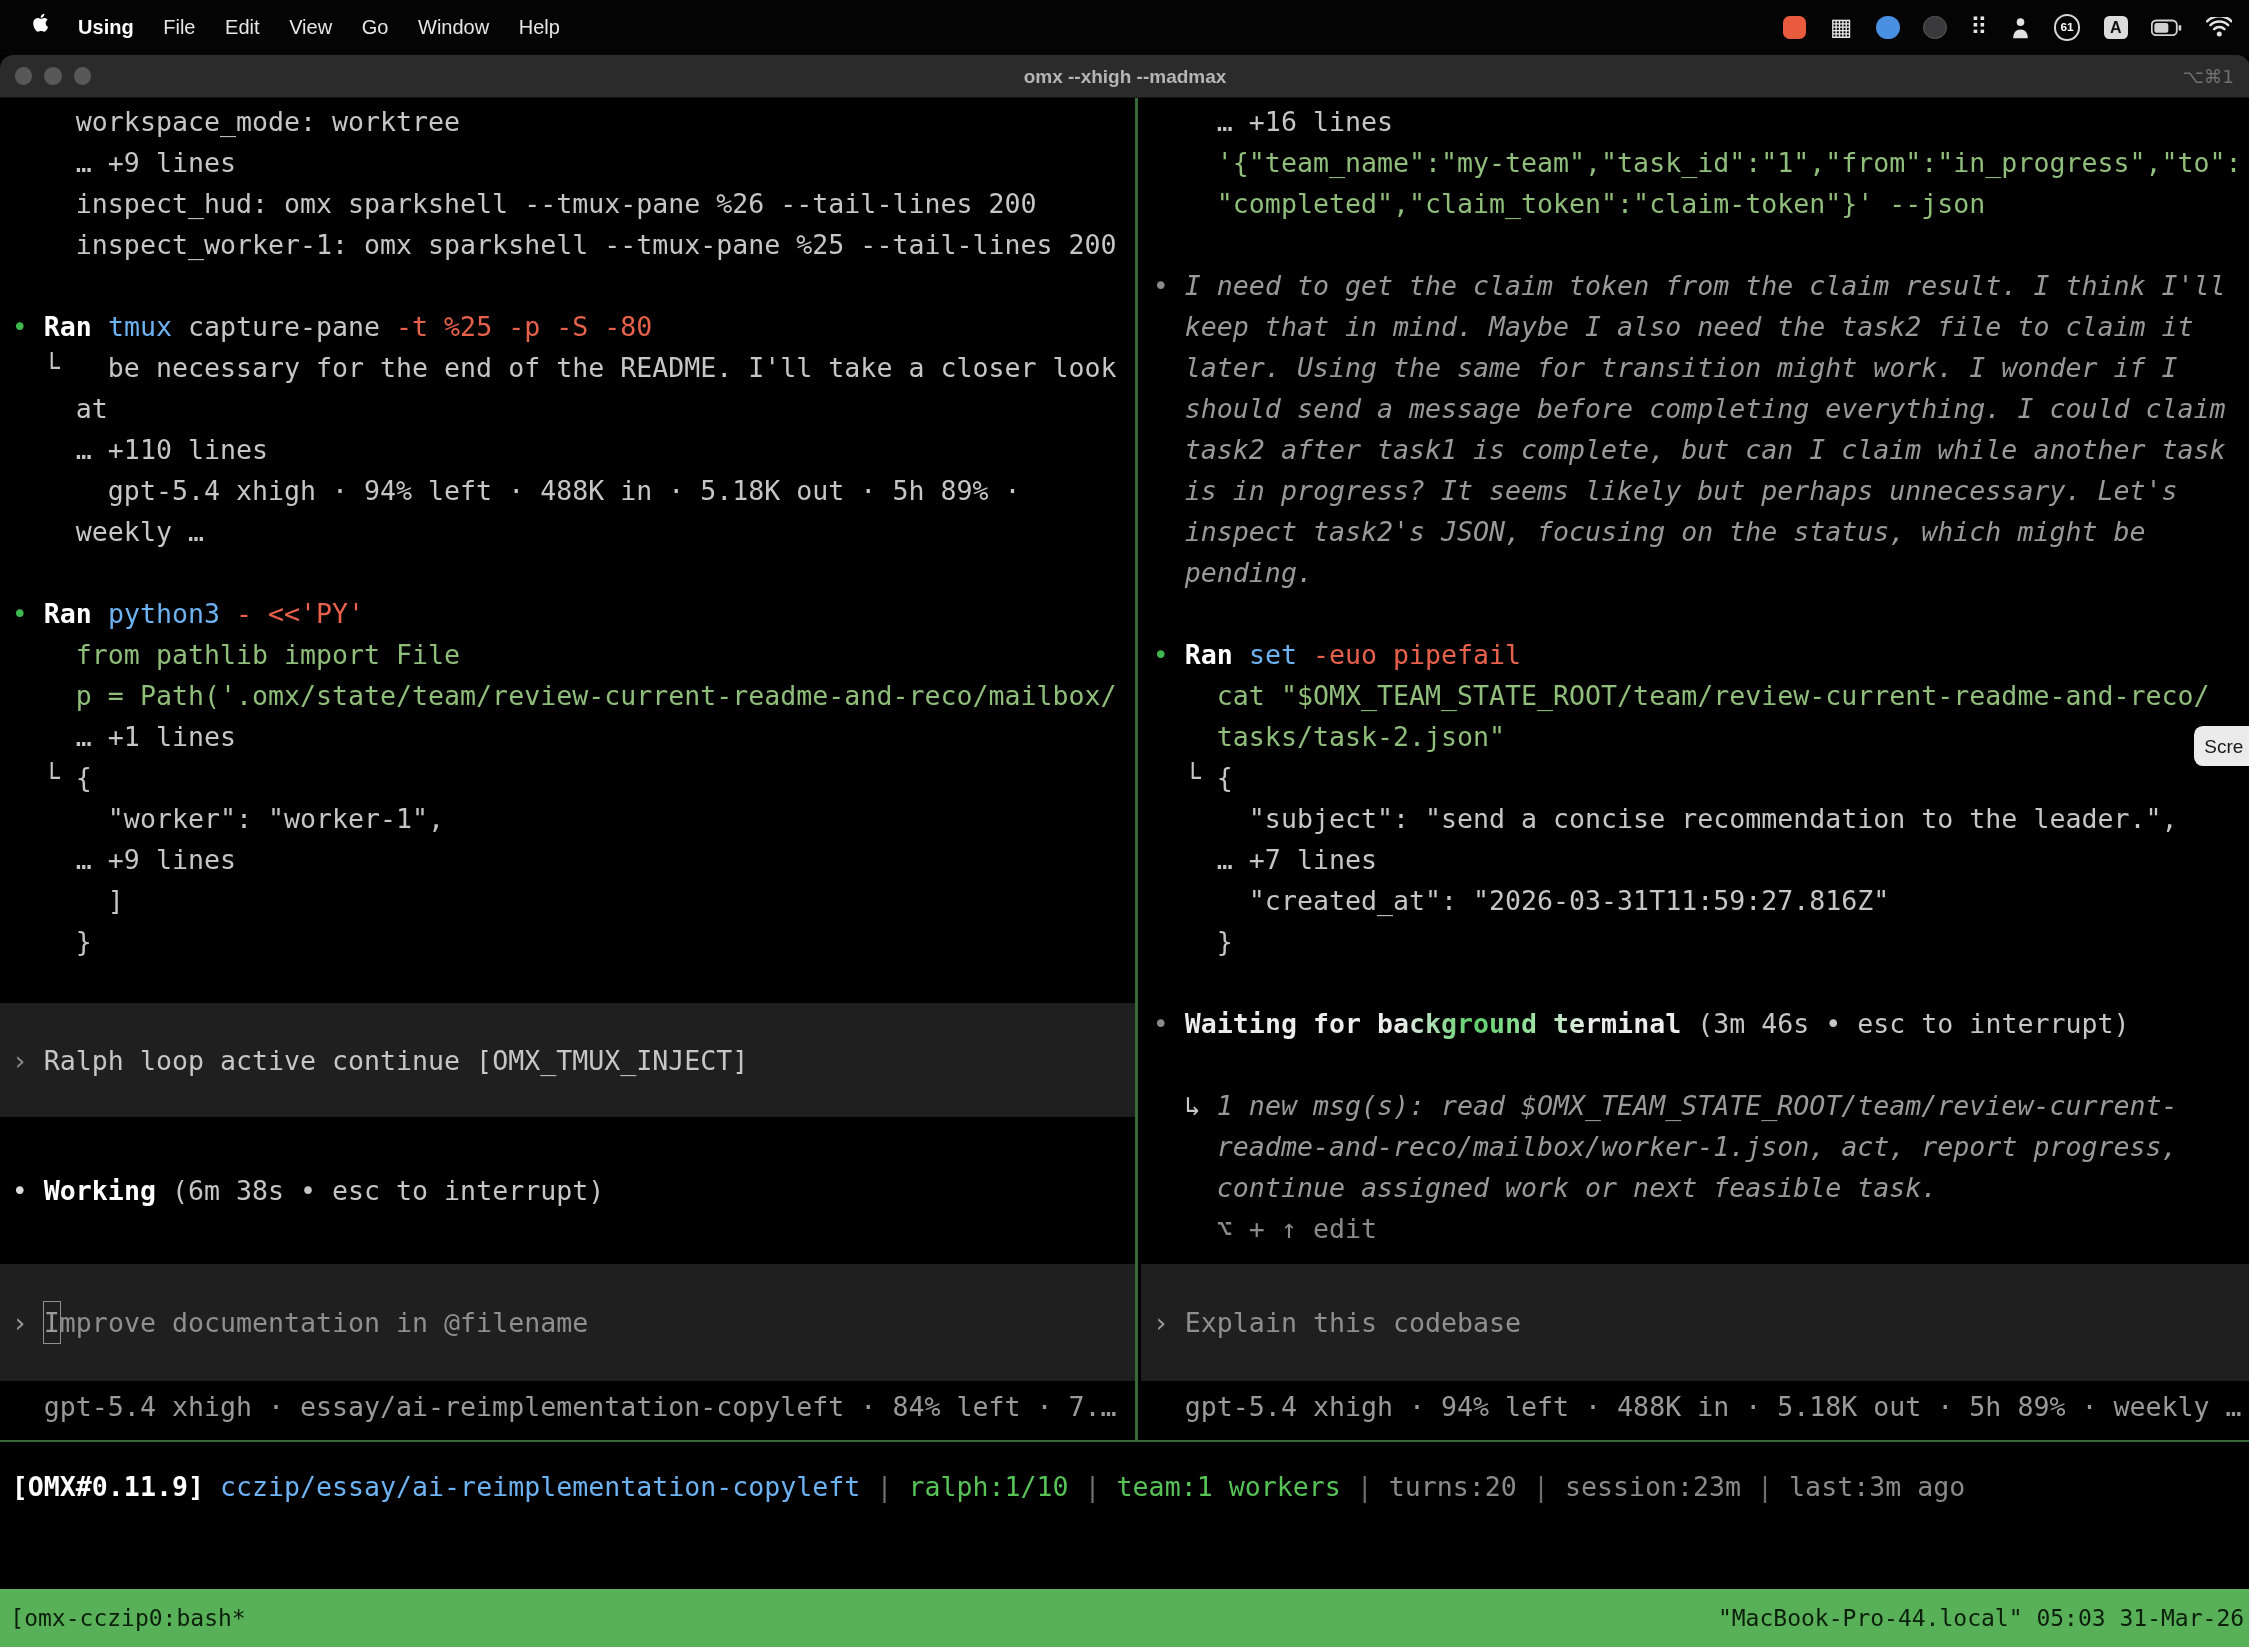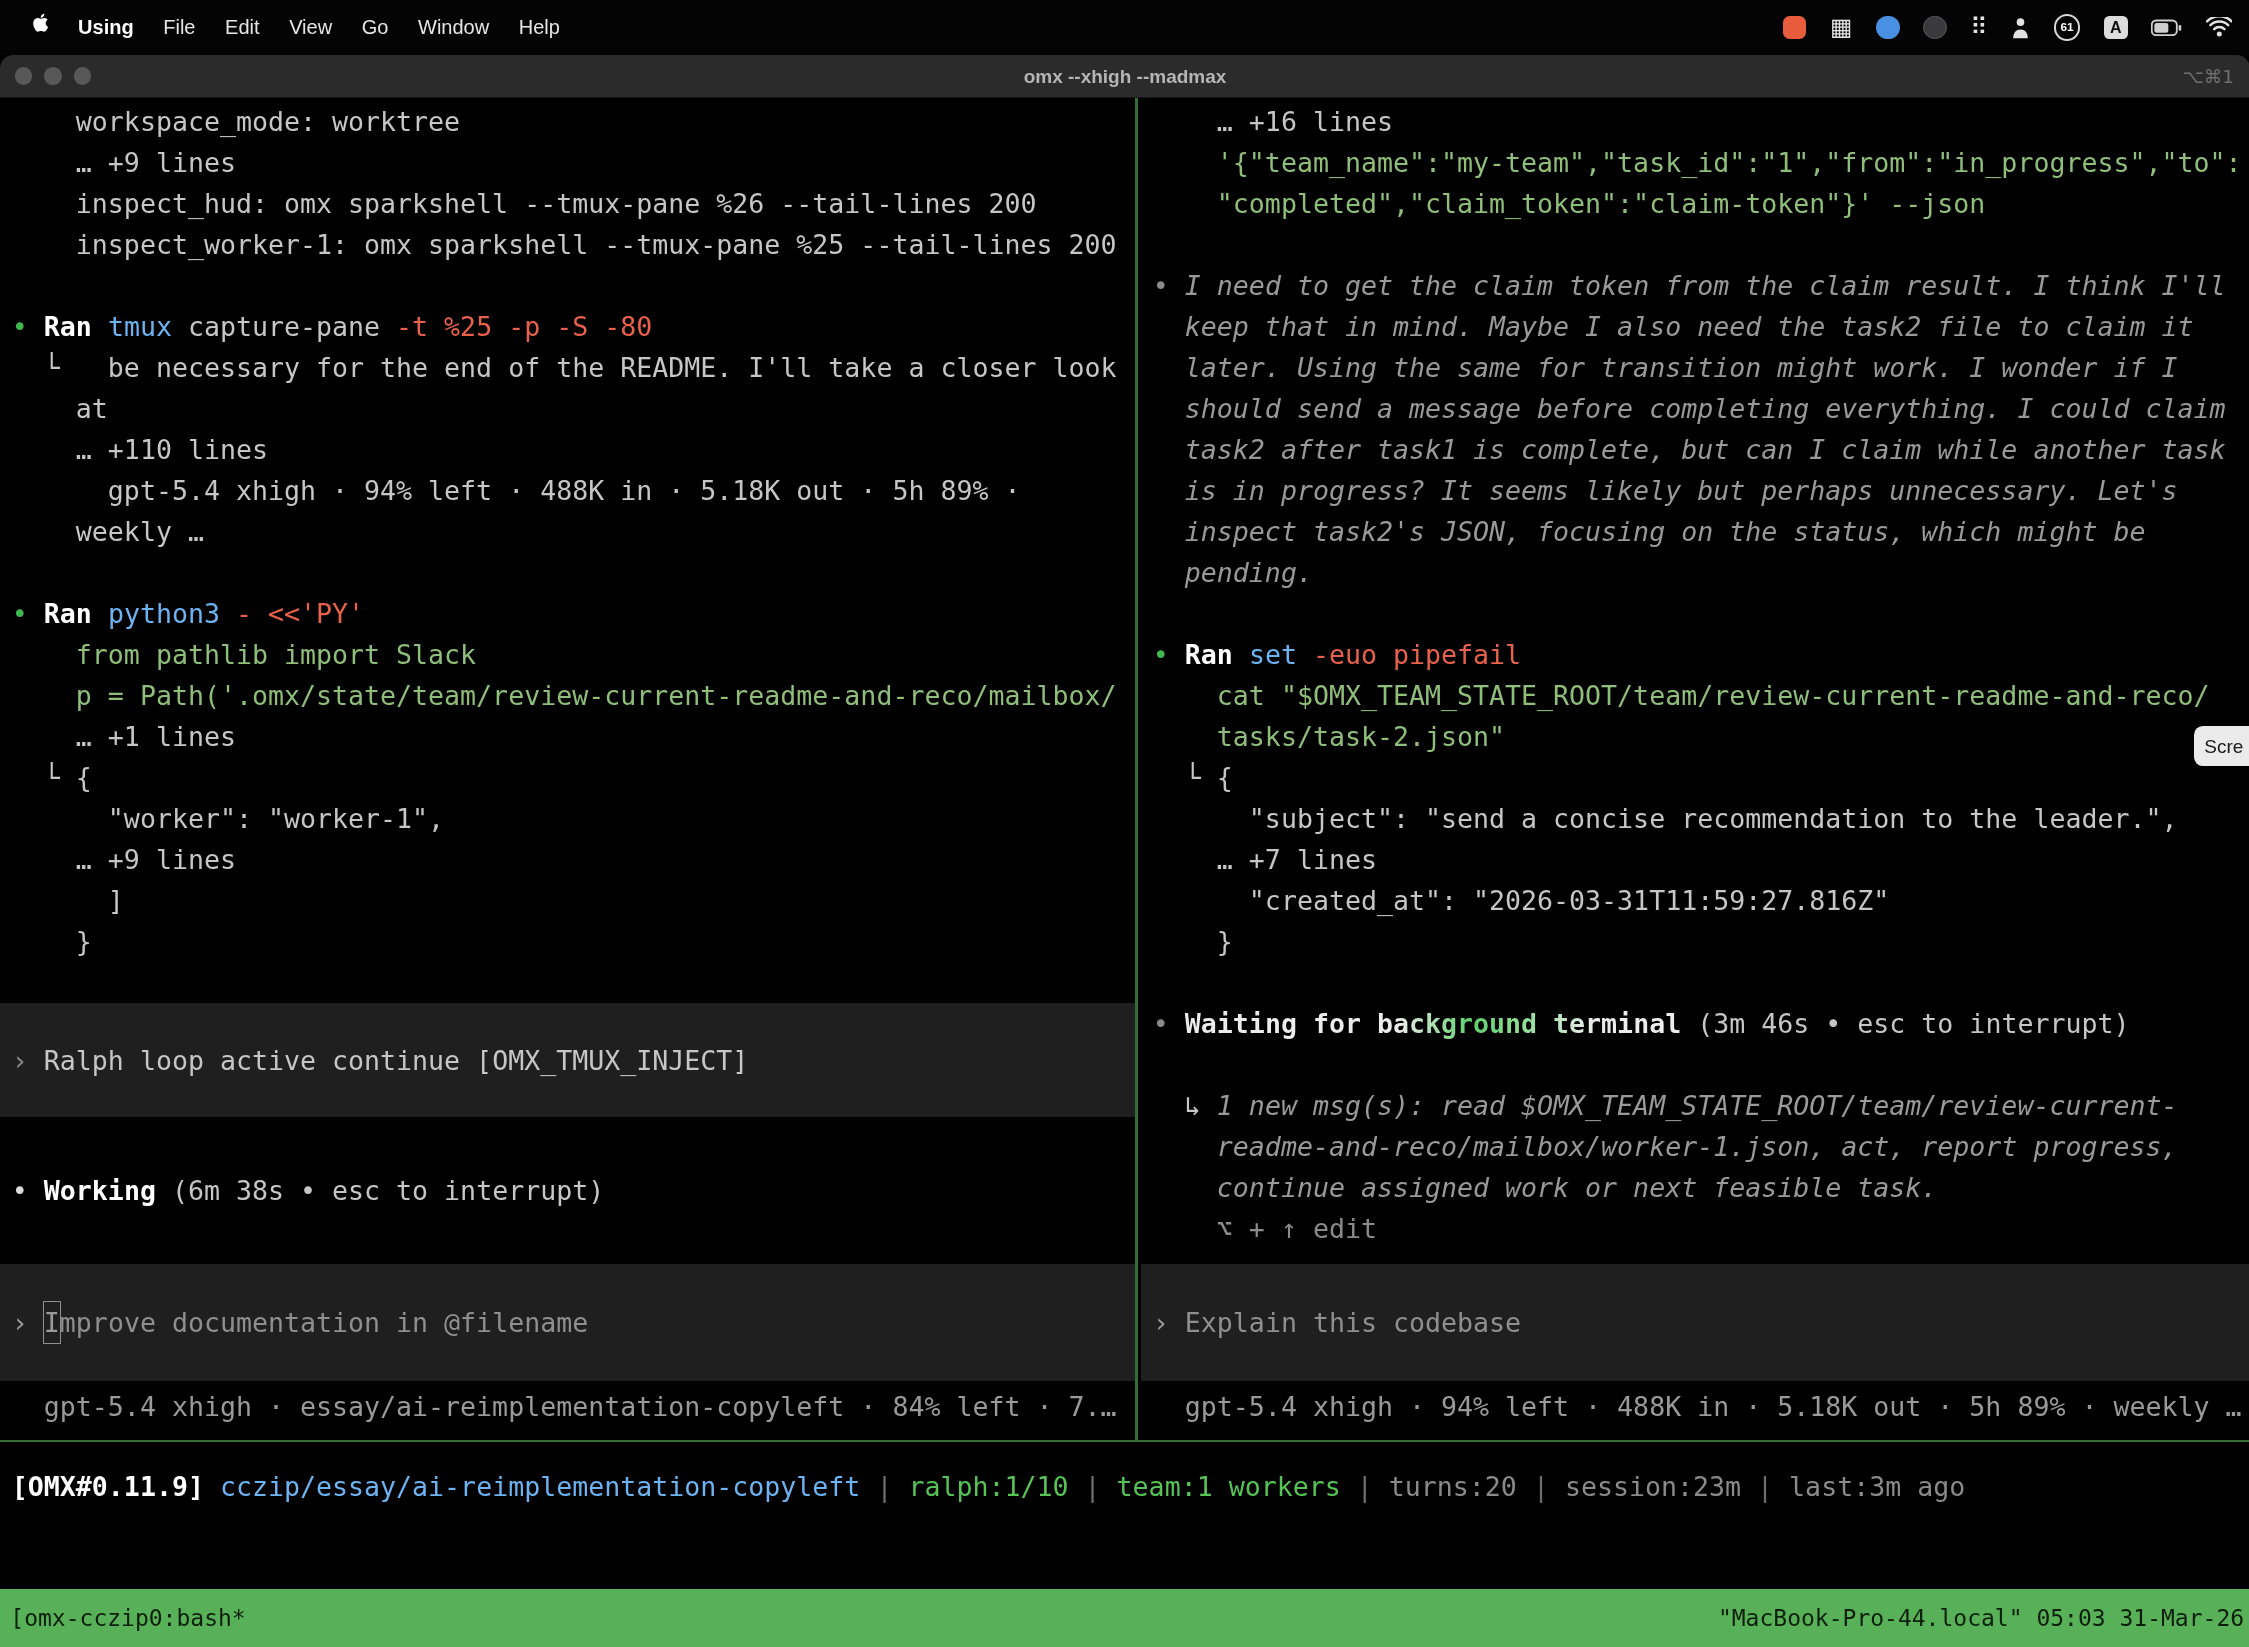--- a/index.html
+++ b/index.html
@@ -161,21 +161,21 @@
           <div class="line"><span class="t-p">    inspect_worker-1: omx sparkshell --tmux-pane %25 --tail-lines 200</span></div>
           <div class="line">&nbsp;</div>
           <div class="line"><span class="t-gb">• </span><span class="t-w">Ran </span><span class="t-b">tmux </span><span class="t-p">capture-pane </span><span class="t-r">-t %25 -p -S -80</span></div>
           <div class="line"><span class="t-p">  └   be necessary for the end of the README. I'll take a closer look</span></div>
           <div class="line"><span class="t-p">    at</span></div>
           <div class="line"><span class="t-p">    … +110 lines</span></div>
           <div class="line"><span class="t-p">      gpt-5.4 xhigh · 94% left · 488K in · 5.18K out · 5h 89% ·</span></div>
           <div class="line"><span class="t-p">    weekly …</span></div>
           <div class="line">&nbsp;</div>
           <div class="line"><span class="t-gb">• </span><span class="t-w">Ran </span><span class="t-b">python3 </span><span class="t-r">- &lt;&lt;'PY'</span></div>
-          <div class="line"><span class="t-g">    from pathlib import Slack</span></div>
+          <div class="line"><span class="t-g">    from pathlib import File</span></div>
           <div class="line"><span class="t-g">    p = Path('.omx/state/team/review-current-readme-and-reco/mailbox/</span></div>
           <div class="line"><span class="t-p">    … +1 lines</span></div>
           <div class="line"><span class="t-p">  └ {</span></div>
           <div class="line"><span class="t-p">      "worker": "worker-1",</span></div>
           <div class="line"><span class="t-p">    … +9 lines</span></div>
           <div class="line"><span class="t-p">      ]</span></div>
           <div class="line"><span class="t-p">    }</span></div>
           <div class="line">&nbsp;</div>
           <div class="flow-bar">
             <div class="line"><span class="t-d">› </span><span class="t-p">Ralph loop active continue [OMX_TMUX_INJECT]</span></div>

